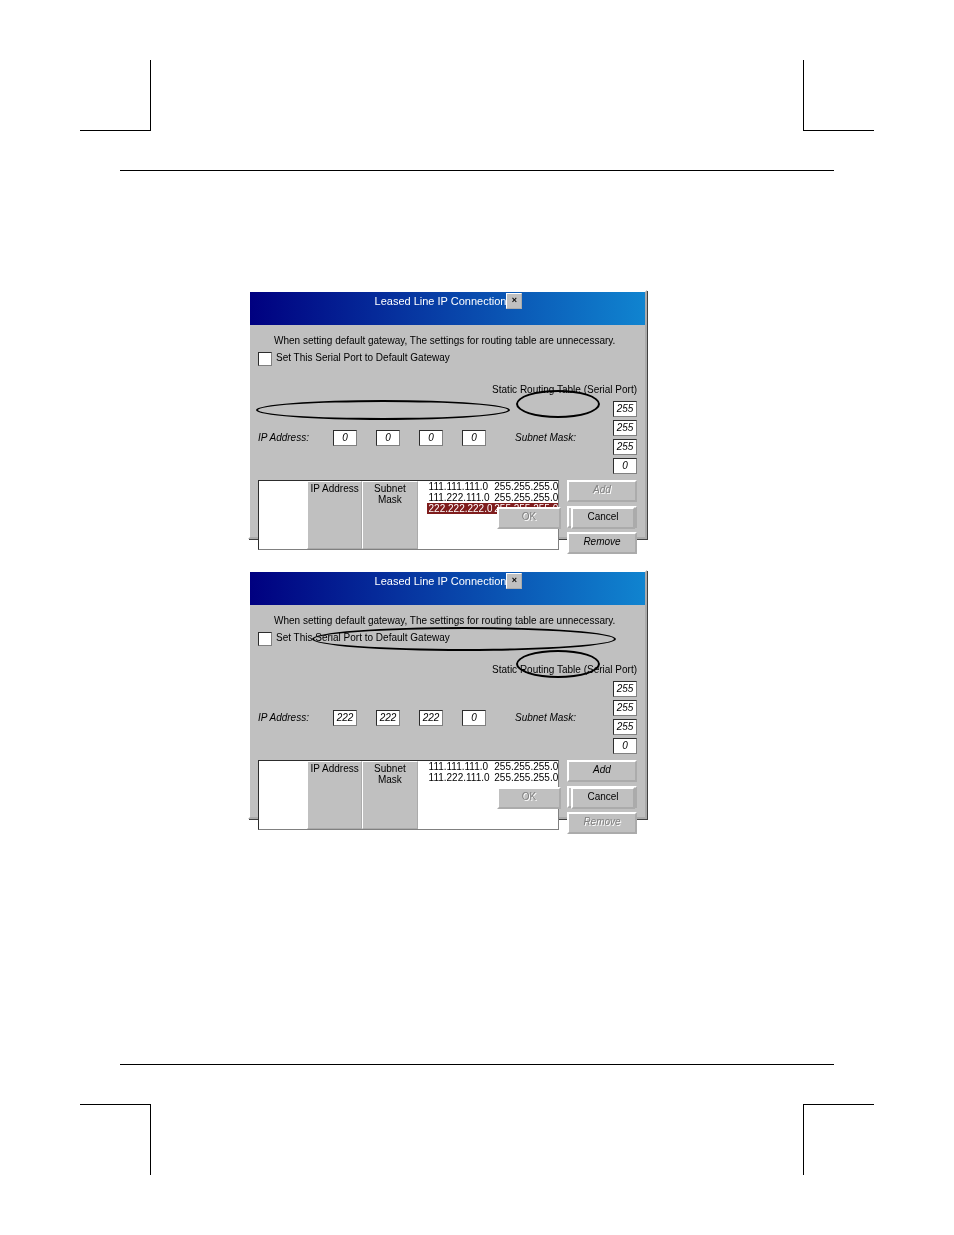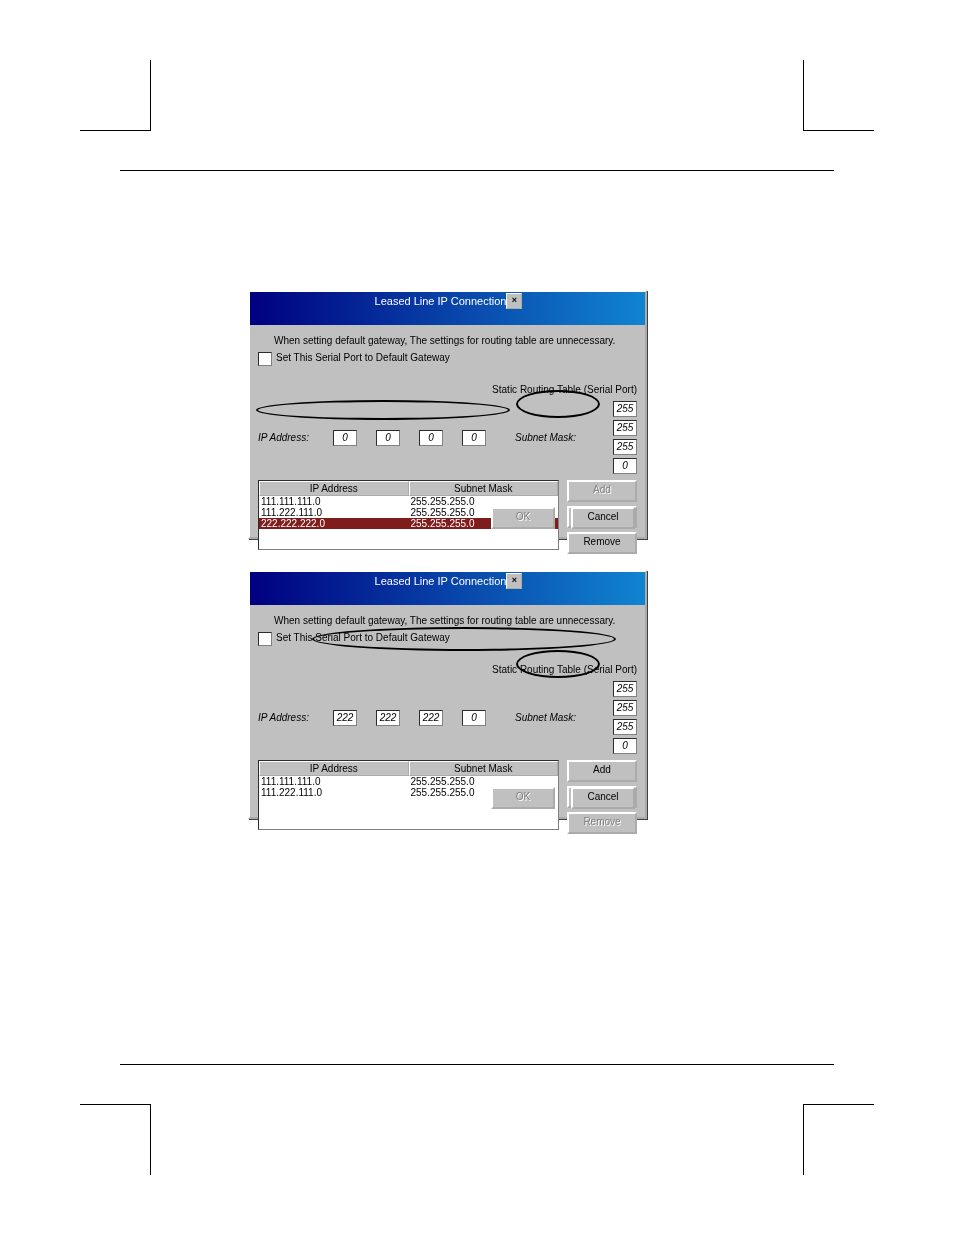--- a/index.html
+++ b/index.html
@@ -85,49 +85,50 @@
     display: flex;
     margin-top: 6px;
     gap: 8px;
   }
   .table-wrap {
     flex: 1;
     background: #fff;
     border: 1px inset #808080;
     height: 68px;
     display: flex;
-    flex-direction: column;
+    flex-direction: row;
+    padding-left: 48px;
   }
   .thead { display: flex; }
   .th {
     flex: 1;
     background: #c0c0c0;
     border: 1px outset #fff;
     text-align: center;
     font-size: 10px;
     padding: 1px 0;
   }
-  .tbody { flex: 1; overflow: hidden; font-size: 10px; }
+  .tbody { flex: 1; overflow: hidden; font-size: 10px; margin-left: 9px; }
   .tr { display: flex; }
   .tr.sel { background: #7f1d1d; color: #fff; }
   .td { flex: 1; padding: 0 2px; white-space: nowrap; overflow: hidden; }
-  .btns { width: 70px; display: flex; flex-direction: column; gap: 4px; }
+  .btns { width: 70px; display: flex; flex-direction: column; gap: 4px; font-style: italic; }
   .btn {
     height: 18px;
     background: #c0c0c0;
     border: 2px outset #fff;
     font-size: 10px;
     text-align: center;
     line-height: 16px;
   }
   .btn.disabled { color: #808080; text-shadow: 1px 1px 0 #fff; }
   .footer {
     position: absolute;
     bottom: 8px; right: 10px;
-    display: flex; gap: 16px; padding-left: 28px;
+    display: flex; gap: 10px; padding-left: 28px;
   }
   .footer .btn { width: 60px; }
 
   .ellipse {
     position: absolute;
     border: 2px solid #000;
     border-radius: 50%;
     pointer-events: none;
   }
 </style>

